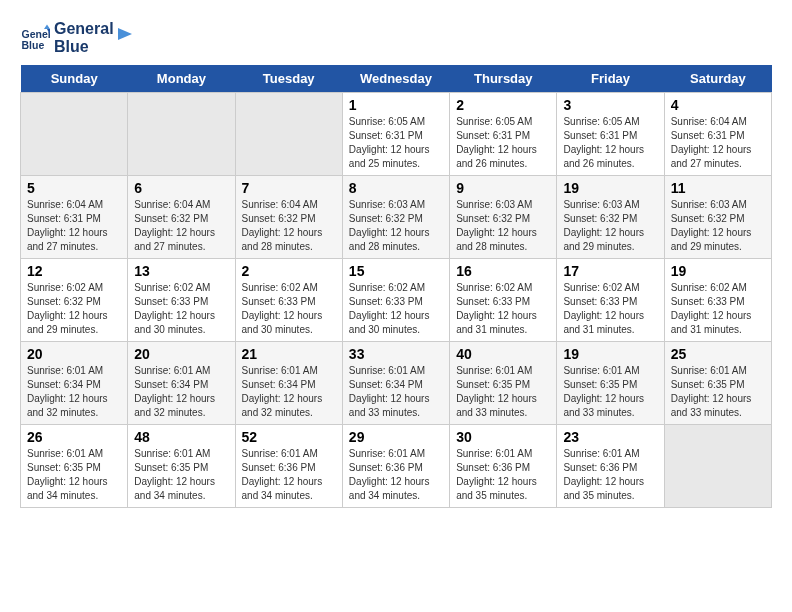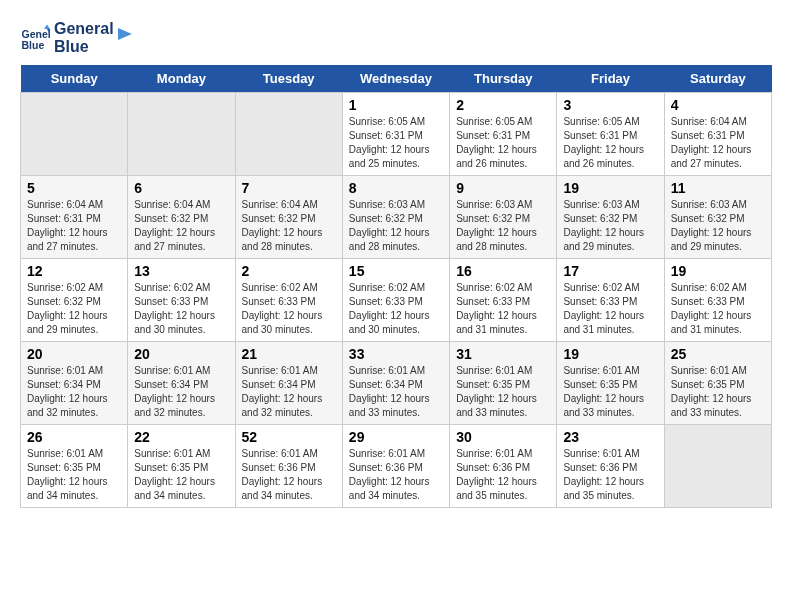--- a/index.html
+++ b/index.html
@@ -276,21 +276,21 @@
 and 32 minutes.</div>
         </td>
         <td>
           <span class="day-num">33</span>
           <div class="day-info" style="white-space: pre-line;">Sunrise: 6:01 AM
 Sunset: 6:34 PM
 Daylight: 12 hours
 and 33 minutes.</div>
         </td>
         <td>
-          <span class="day-num">31</span>
+          <span class="day-num">40</span>
           <div class="day-info" style="white-space: pre-line;">Sunrise: 6:01 AM
 Sunset: 6:35 PM
 Daylight: 12 hours
 and 33 minutes.</div>
         </td>
         <td>
           <span class="day-num">19</span>
           <div class="day-info" style="white-space: pre-line;">Sunrise: 6:01 AM
 Sunset: 6:35 PM
 Daylight: 12 hours
@@ -306,21 +306,21 @@
       </tr>
       <tr>
         <td>
           <span class="day-num">26</span>
           <div class="day-info" style="white-space: pre-line;">Sunrise: 6:01 AM
 Sunset: 6:35 PM
 Daylight: 12 hours
 and 34 minutes.</div>
         </td>
         <td>
-          <span class="day-num">22</span>
+          <span class="day-num">48</span>
           <div class="day-info" style="white-space: pre-line;">Sunrise: 6:01 AM
 Sunset: 6:35 PM
 Daylight: 12 hours
 and 34 minutes.</div>
         </td>
         <td>
           <span class="day-num">52</span>
           <div class="day-info" style="white-space: pre-line;">Sunrise: 6:01 AM
 Sunset: 6:36 PM
 Daylight: 12 hours

